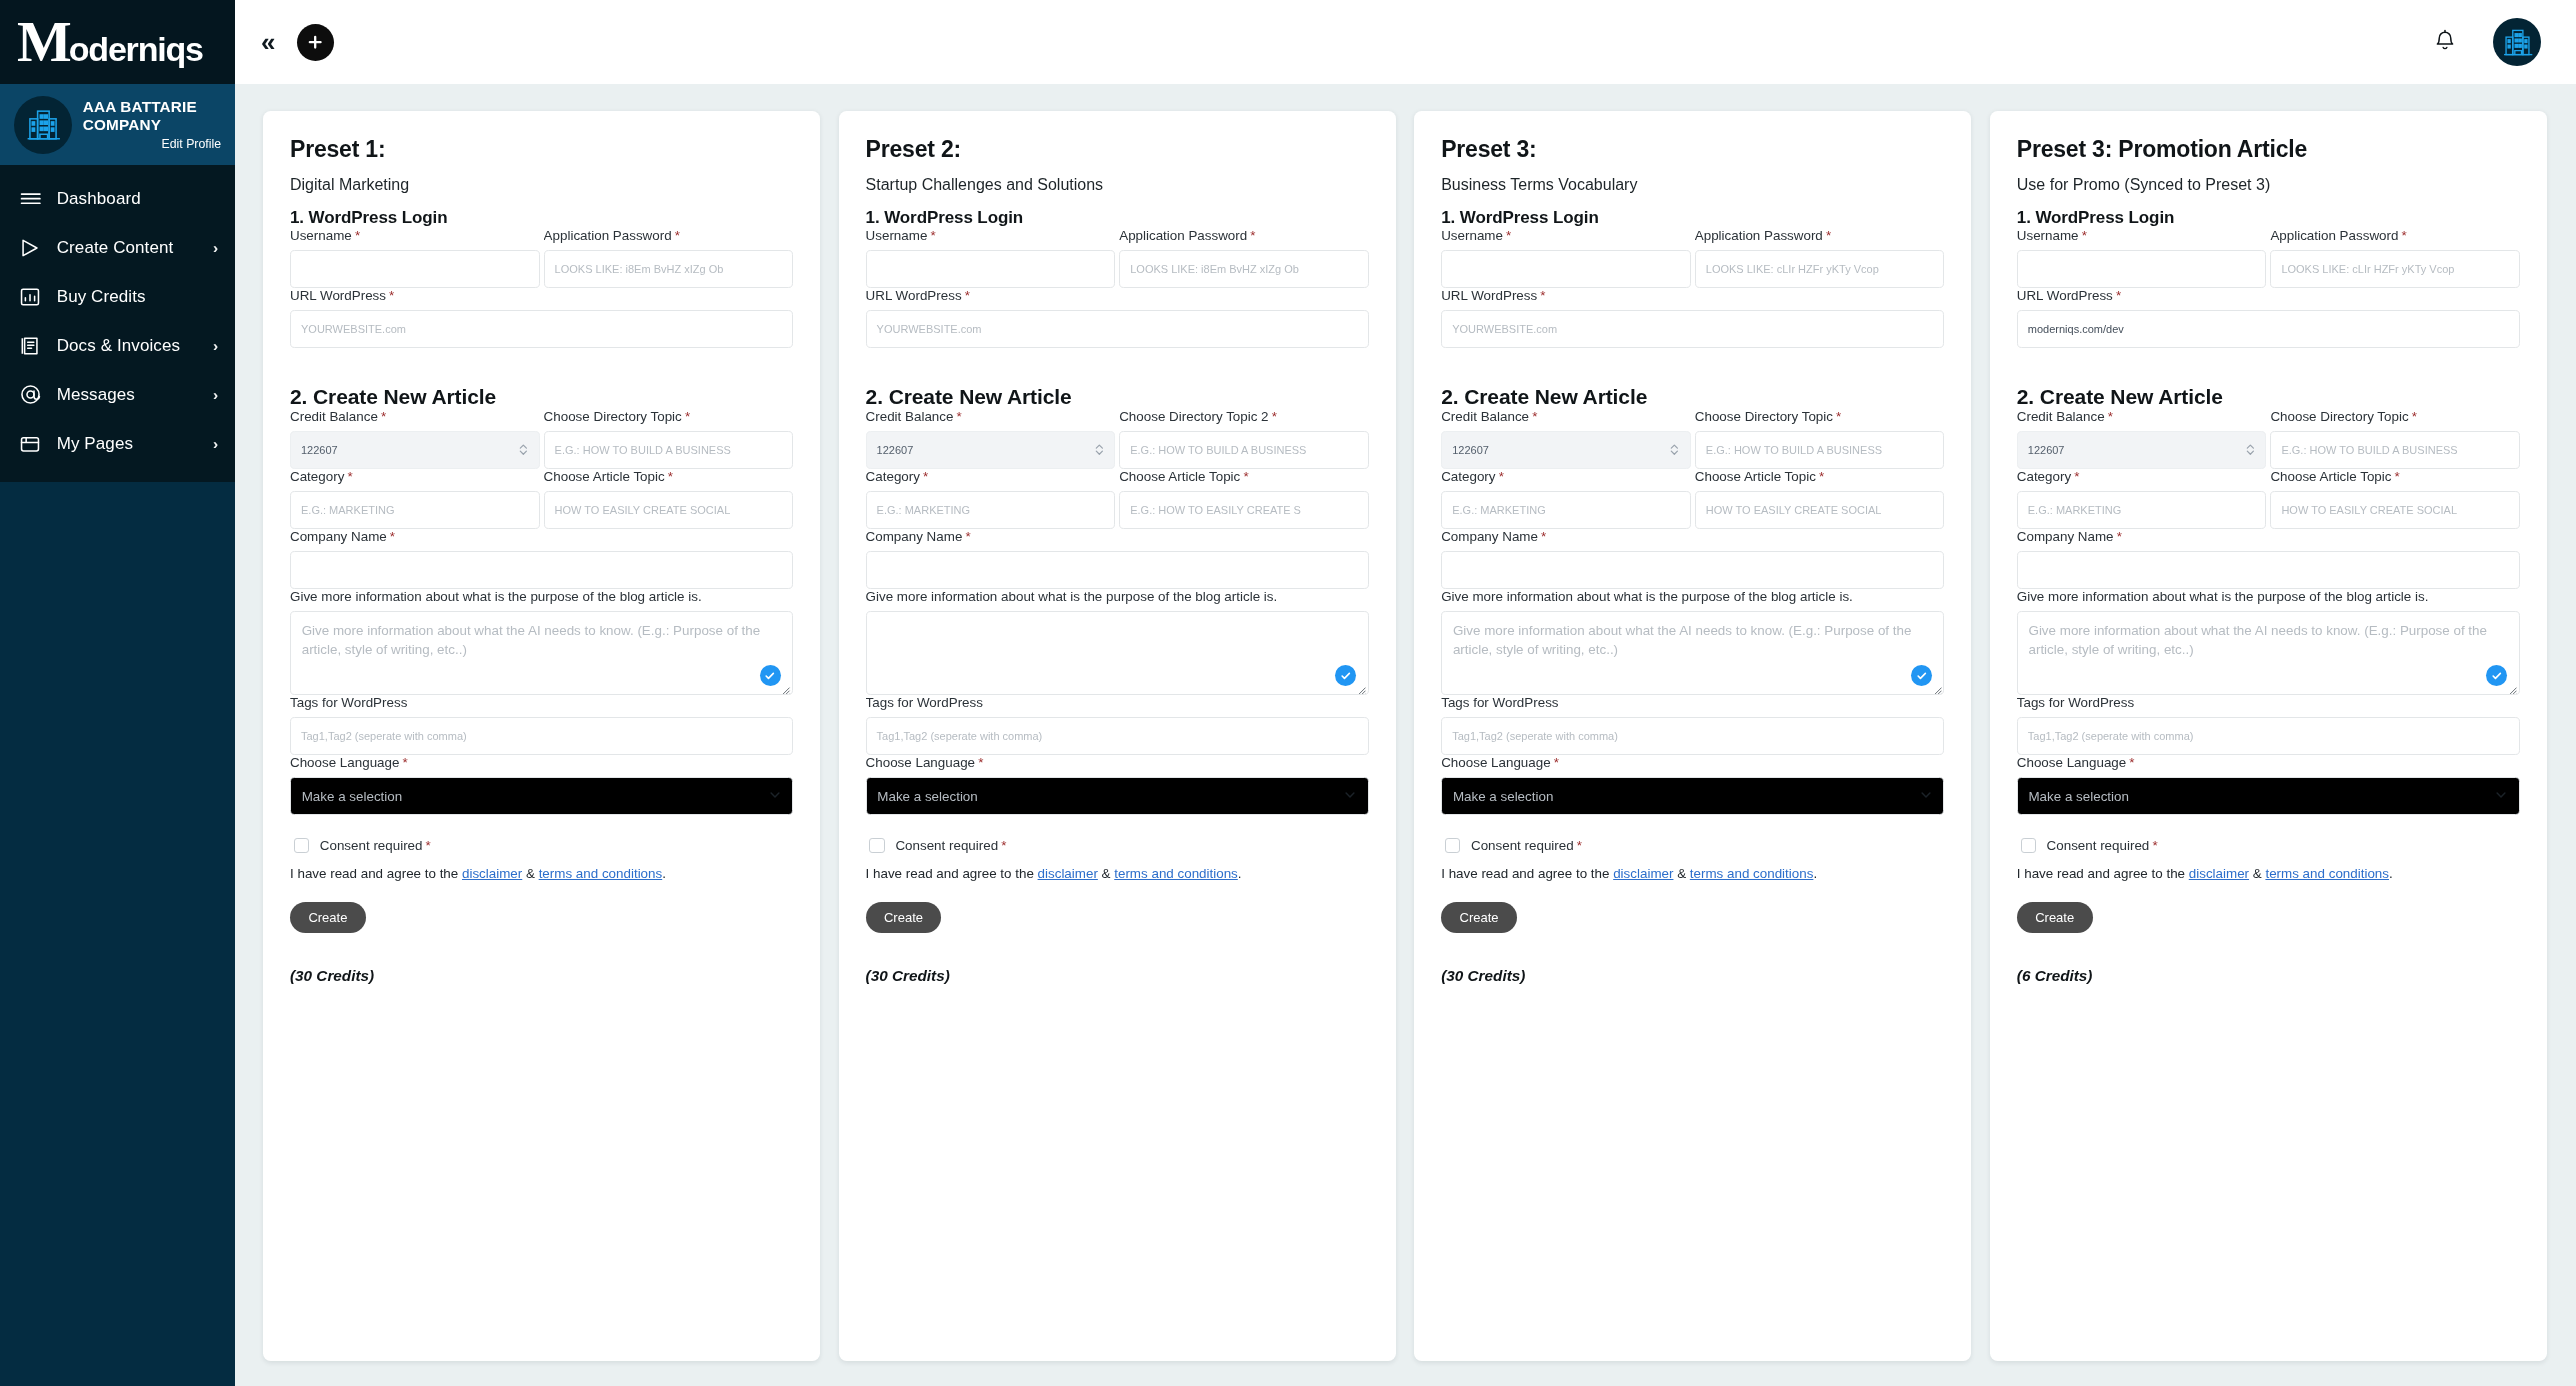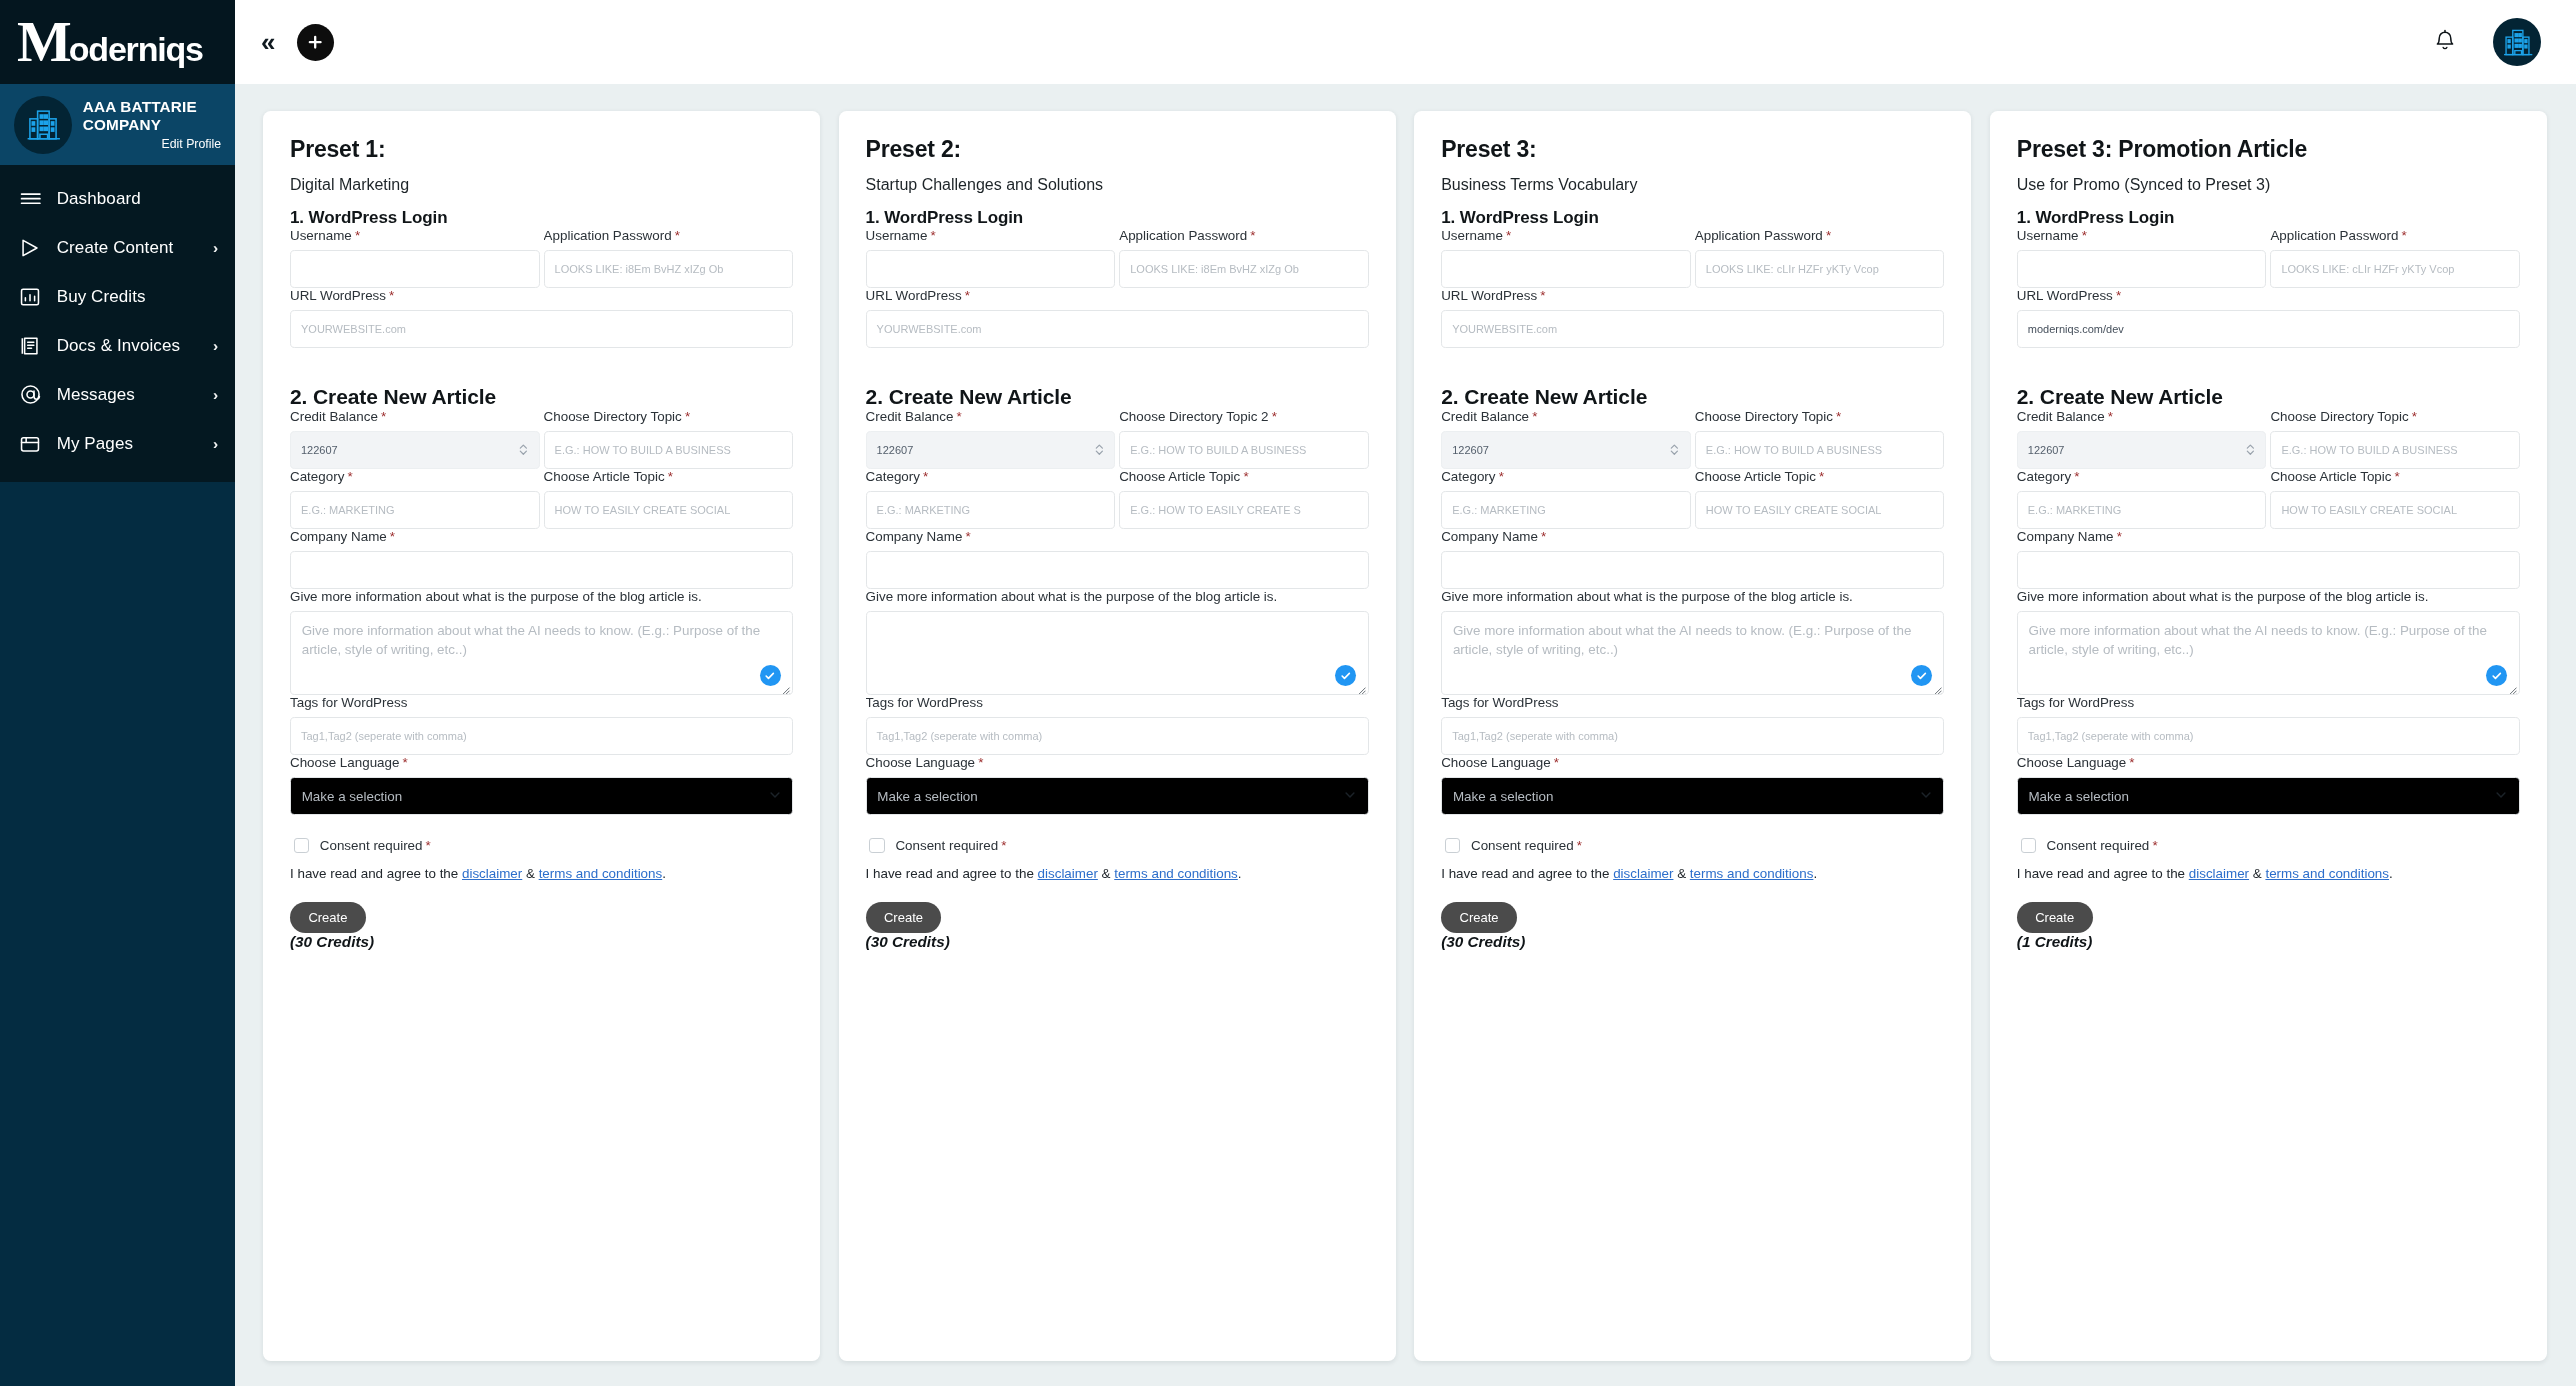--- a/index.html
+++ b/index.html
@@ -211,20 +211,21 @@
 
   .create-btn {
     margin-top: 21px;
     background: #4b4b4b; color: #ffffff;
     border: none; border-radius: 17px;
     height: 31px; padding: 0 18.4px;
     font-size: 13px; font-family: "Liberation Sans", sans-serif;
     cursor: pointer;
   }
   .credits {
+    margin-top: 34px;
     font-size: 15.3px; font-weight: 700; font-style: italic;
     color: #101518;
   }
 </style>
 </head>
 <body>
 
 <aside class="sidebar">
 
   <div class="logo-box">
@@ -829,17 +830,17 @@
       <span class="checkbox"></span>
       <span class="consent-label"><span class="lbl-txt">Consent required</span><span class="req">*</span></span>
     </div>
 
     <p class="agree">
       <span class="ag-prefix">I have read and agree to the </span><a href="#" class="ag-disc">disclaimer</a><span class="ag-amp"> &amp; </span><a href="#" class="ag-terms">terms and conditions</a><span class="ag-suffix">.</span>
     </p>
 
     <button class="create-btn">Create</button>
 
-    <p class="credits">(1 Credits)</p>
+    <p class="credits">(6 Credits)</p>
   </article>
 </section>
 </div>
 
 
 </body></html>

